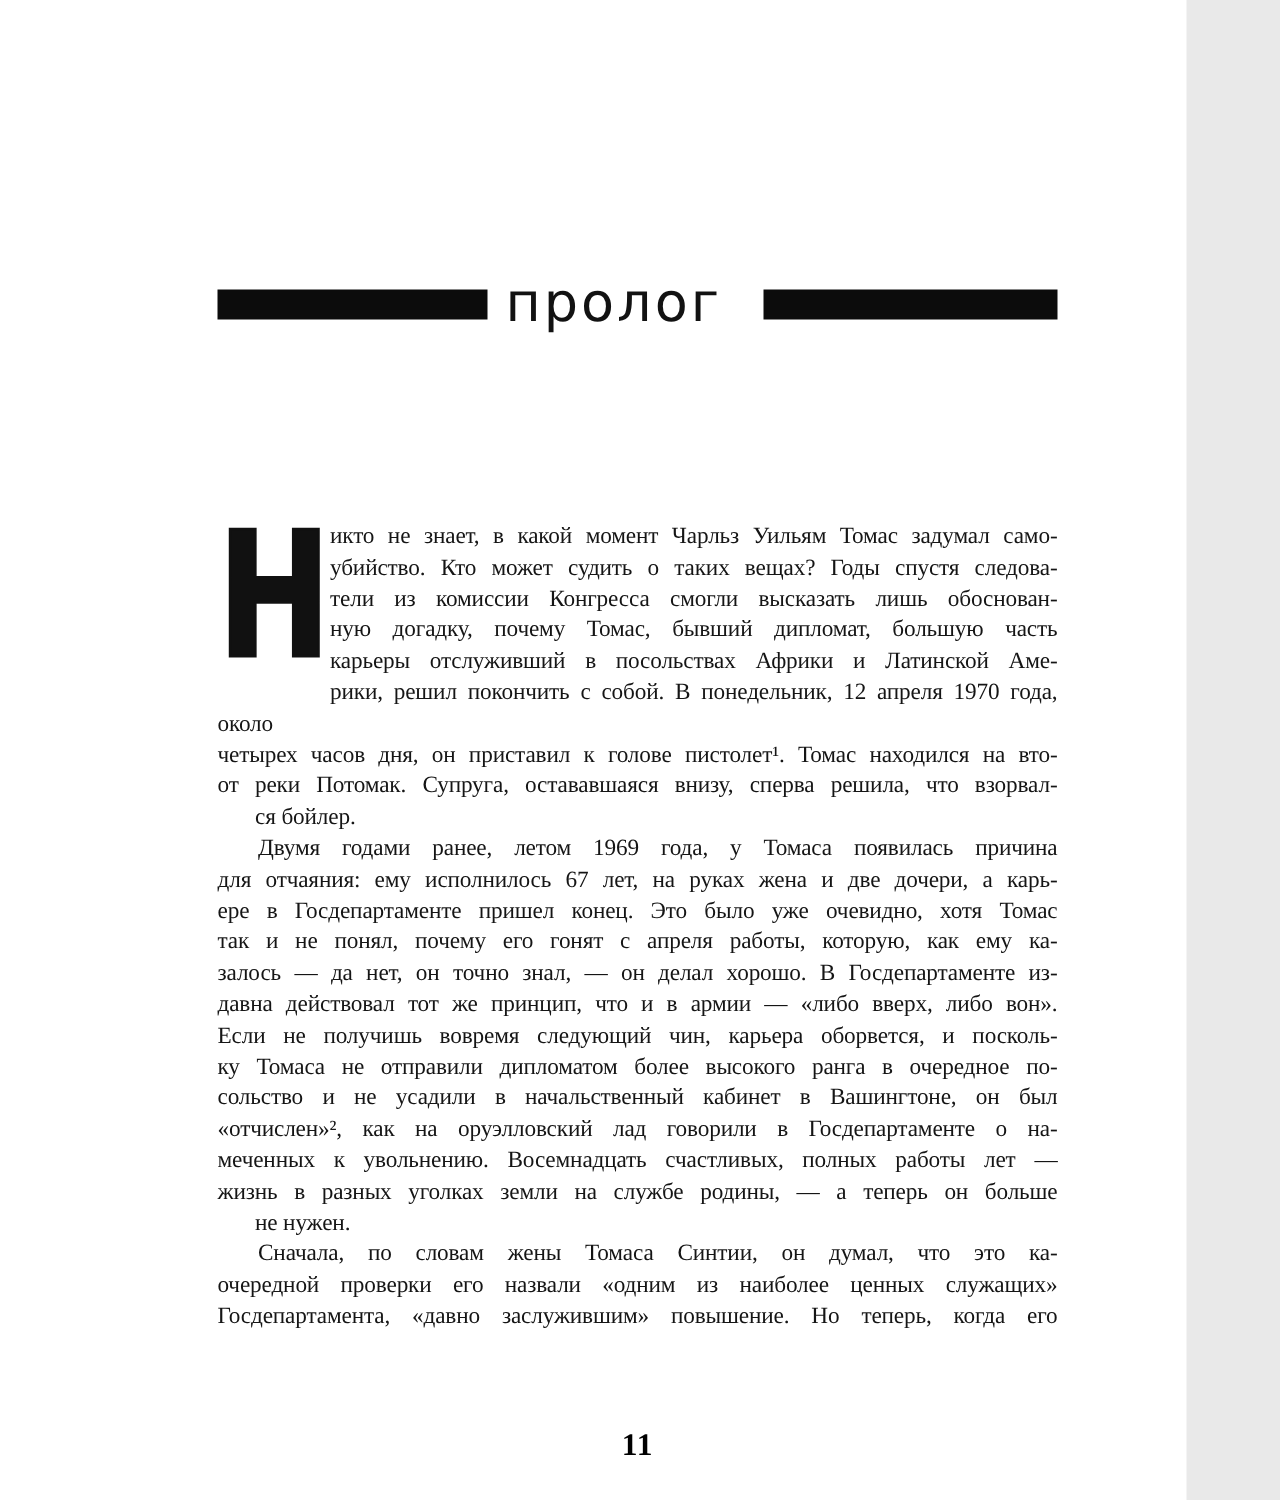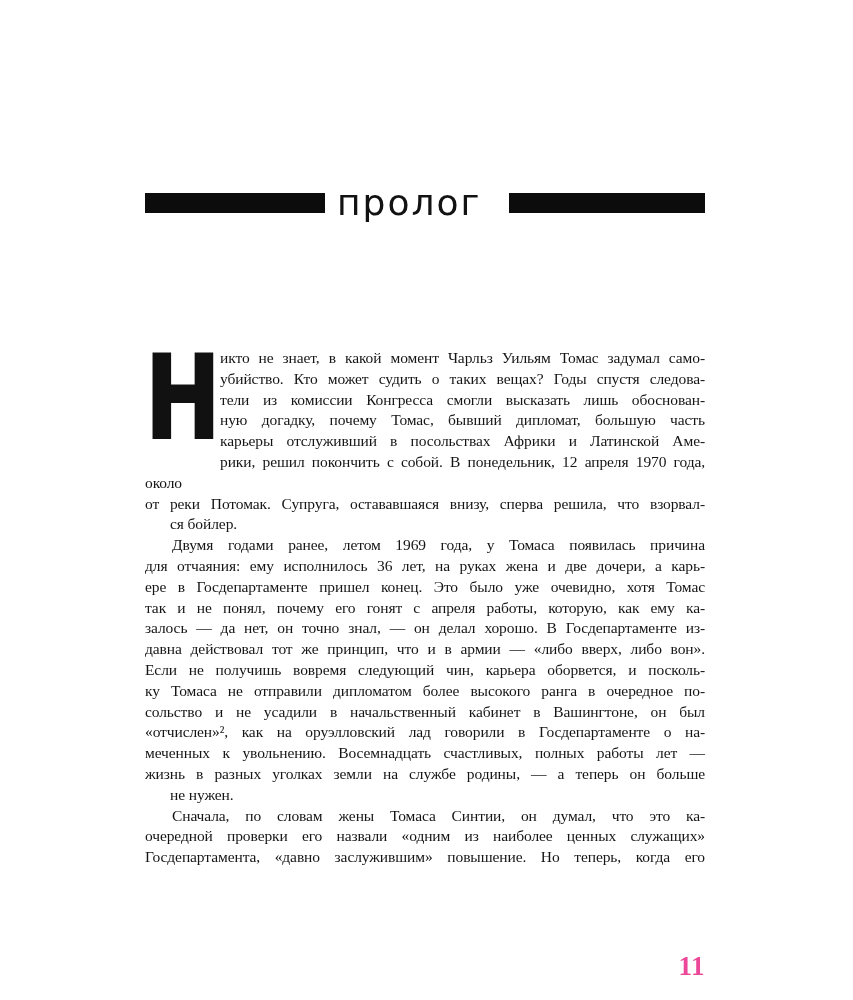--- a/index.html
+++ b/index.html
@@ -1,18 +1,18 @@
 <!DOCTYPE html>
 <html><head>
 <meta charset="utf-8">
 <style>
   html, body { margin: 0; padding: 0; background: #e9e9e9; }
   .page {
     position: relative;
-    width: 853px;
+    width: 791px;
     height: 1000px;
     background: #ffffff;
     font-family: "Liberation Serif", serif;
     color: #151515;
     overflow: hidden;
   }
   
   .heading-row {
     position: absolute;
     left: 145px;
@@ -66,26 +66,26 @@
     -webkit-text-stroke: 2px #111111;
     transform: scaleX(0.78);
     transform-origin: 0 50%;
   }
   
   .page-num {
     position: absolute;
     left: 145px;
     top: 951px;
     width: 560px;
-    text-align: right;
+    text-align: center;
     font-family: "Liberation Serif", serif;
     font-weight: bold;
-    font-size: 27px;
+    font-size: 21px;
     letter-spacing: 0.5px;
-    color: #ec4899;
+    color: #000000;
   }
 </style>
 </head>
 <body>
 
 <div class="page">
 
   <div class="heading-row">
     <div class="bar bar-left"></div>
     <div class="heading-title">пролог</div>
@@ -95,27 +95,28 @@
   <div class="body-text">
 
     <div class="para">
       <span class="dropcap">Н</span>
       <div class="line">икто не знает, в какой момент Чарльз Уильям Томас задумал само-</div>
       <div class="line">убийство. Кто может судить о таких вещах? Годы спустя следова-</div>
       <div class="line">тели из комиссии Конгресса смогли высказать лишь обоснован-</div>
       <div class="line">ную догадку, почему Томас, бывший дипломат, большую часть</div>
       <div class="line">карьеры отслуживший в посольствах Африки и Латинской Аме-</div>
       <div class="line">рики, решил покончить с собой. В понедельник, 12 апреля 1970 года, около</div>
+      <div class="line">четырех часов дня, он приставил к голове пистолет¹. Томас находился на вто-</div>
       <div class="line">от реки Потомак. Супруга, остававшаяся внизу, сперва решила, что взорвал-</div>
       <div class="line flush">ся бойлер.</div>
     </div>
 
     <div class="para">
       <div class="line indent">Двумя годами ранее, летом 1969 года, у Томаса появилась причина</div>
-      <div class="line">для отчаяния: ему исполнилось 36 лет, на руках жена и две дочери, а карь-</div>
+      <div class="line">для отчаяния: ему исполнилось 67 лет, на руках жена и две дочери, а карь-</div>
       <div class="line">ере в Госдепартаменте пришел конец. Это было уже очевидно, хотя Томас</div>
       <div class="line">так и не понял, почему его гонят с апреля работы, которую, как ему ка-</div>
       <div class="line">залось — да нет, он точно знал, — он делал хорошо. В Госдепартаменте из-</div>
       <div class="line">давна действовал тот же принцип, что и в армии — «либо вверх, либо вон».</div>
       <div class="line">Если не получишь вовремя следующий чин, карьера оборвется, и посколь-</div>
       <div class="line">ку Томаса не отправили дипломатом более высокого ранга в очередное по-</div>
       <div class="line">сольство и не усадили в начальственный кабинет в Вашингтоне, он был</div>
       <div class="line">«отчислен»², как на оруэлловский лад говорили в Госдепартаменте о на-</div>
       <div class="line">меченных к увольнению. Восемнадцать счастливых, полных работы лет —</div>
       <div class="line">жизнь в разных уголках земли на службе родины, — а теперь он больше</div>

